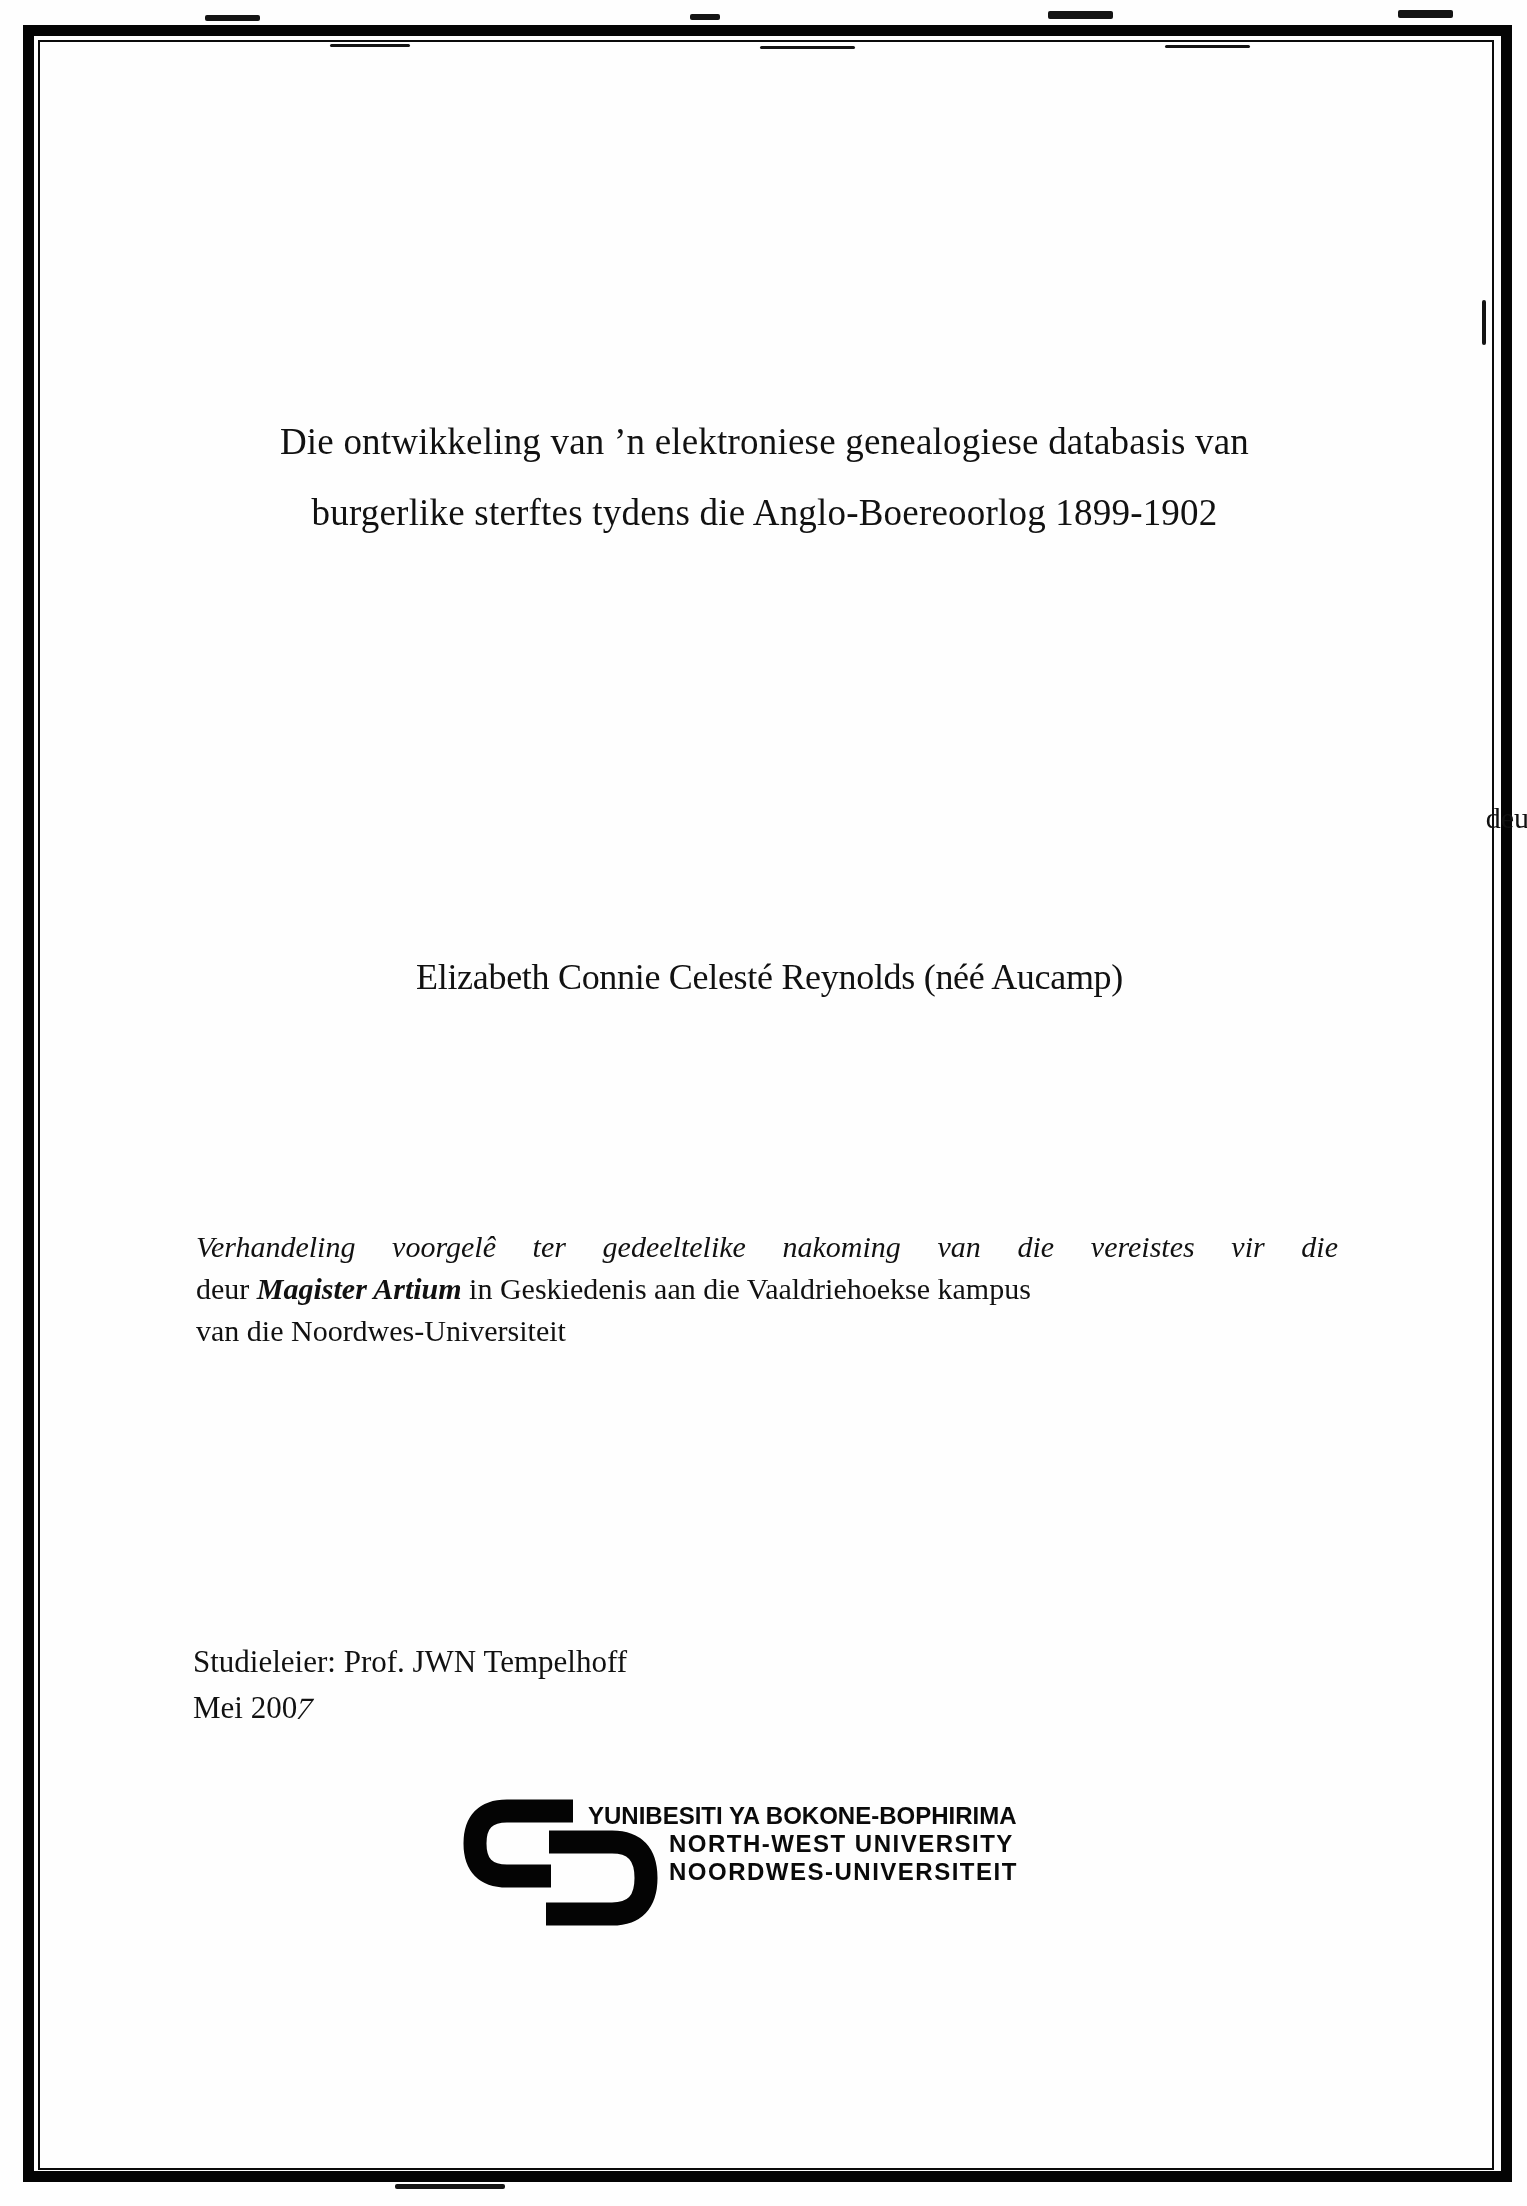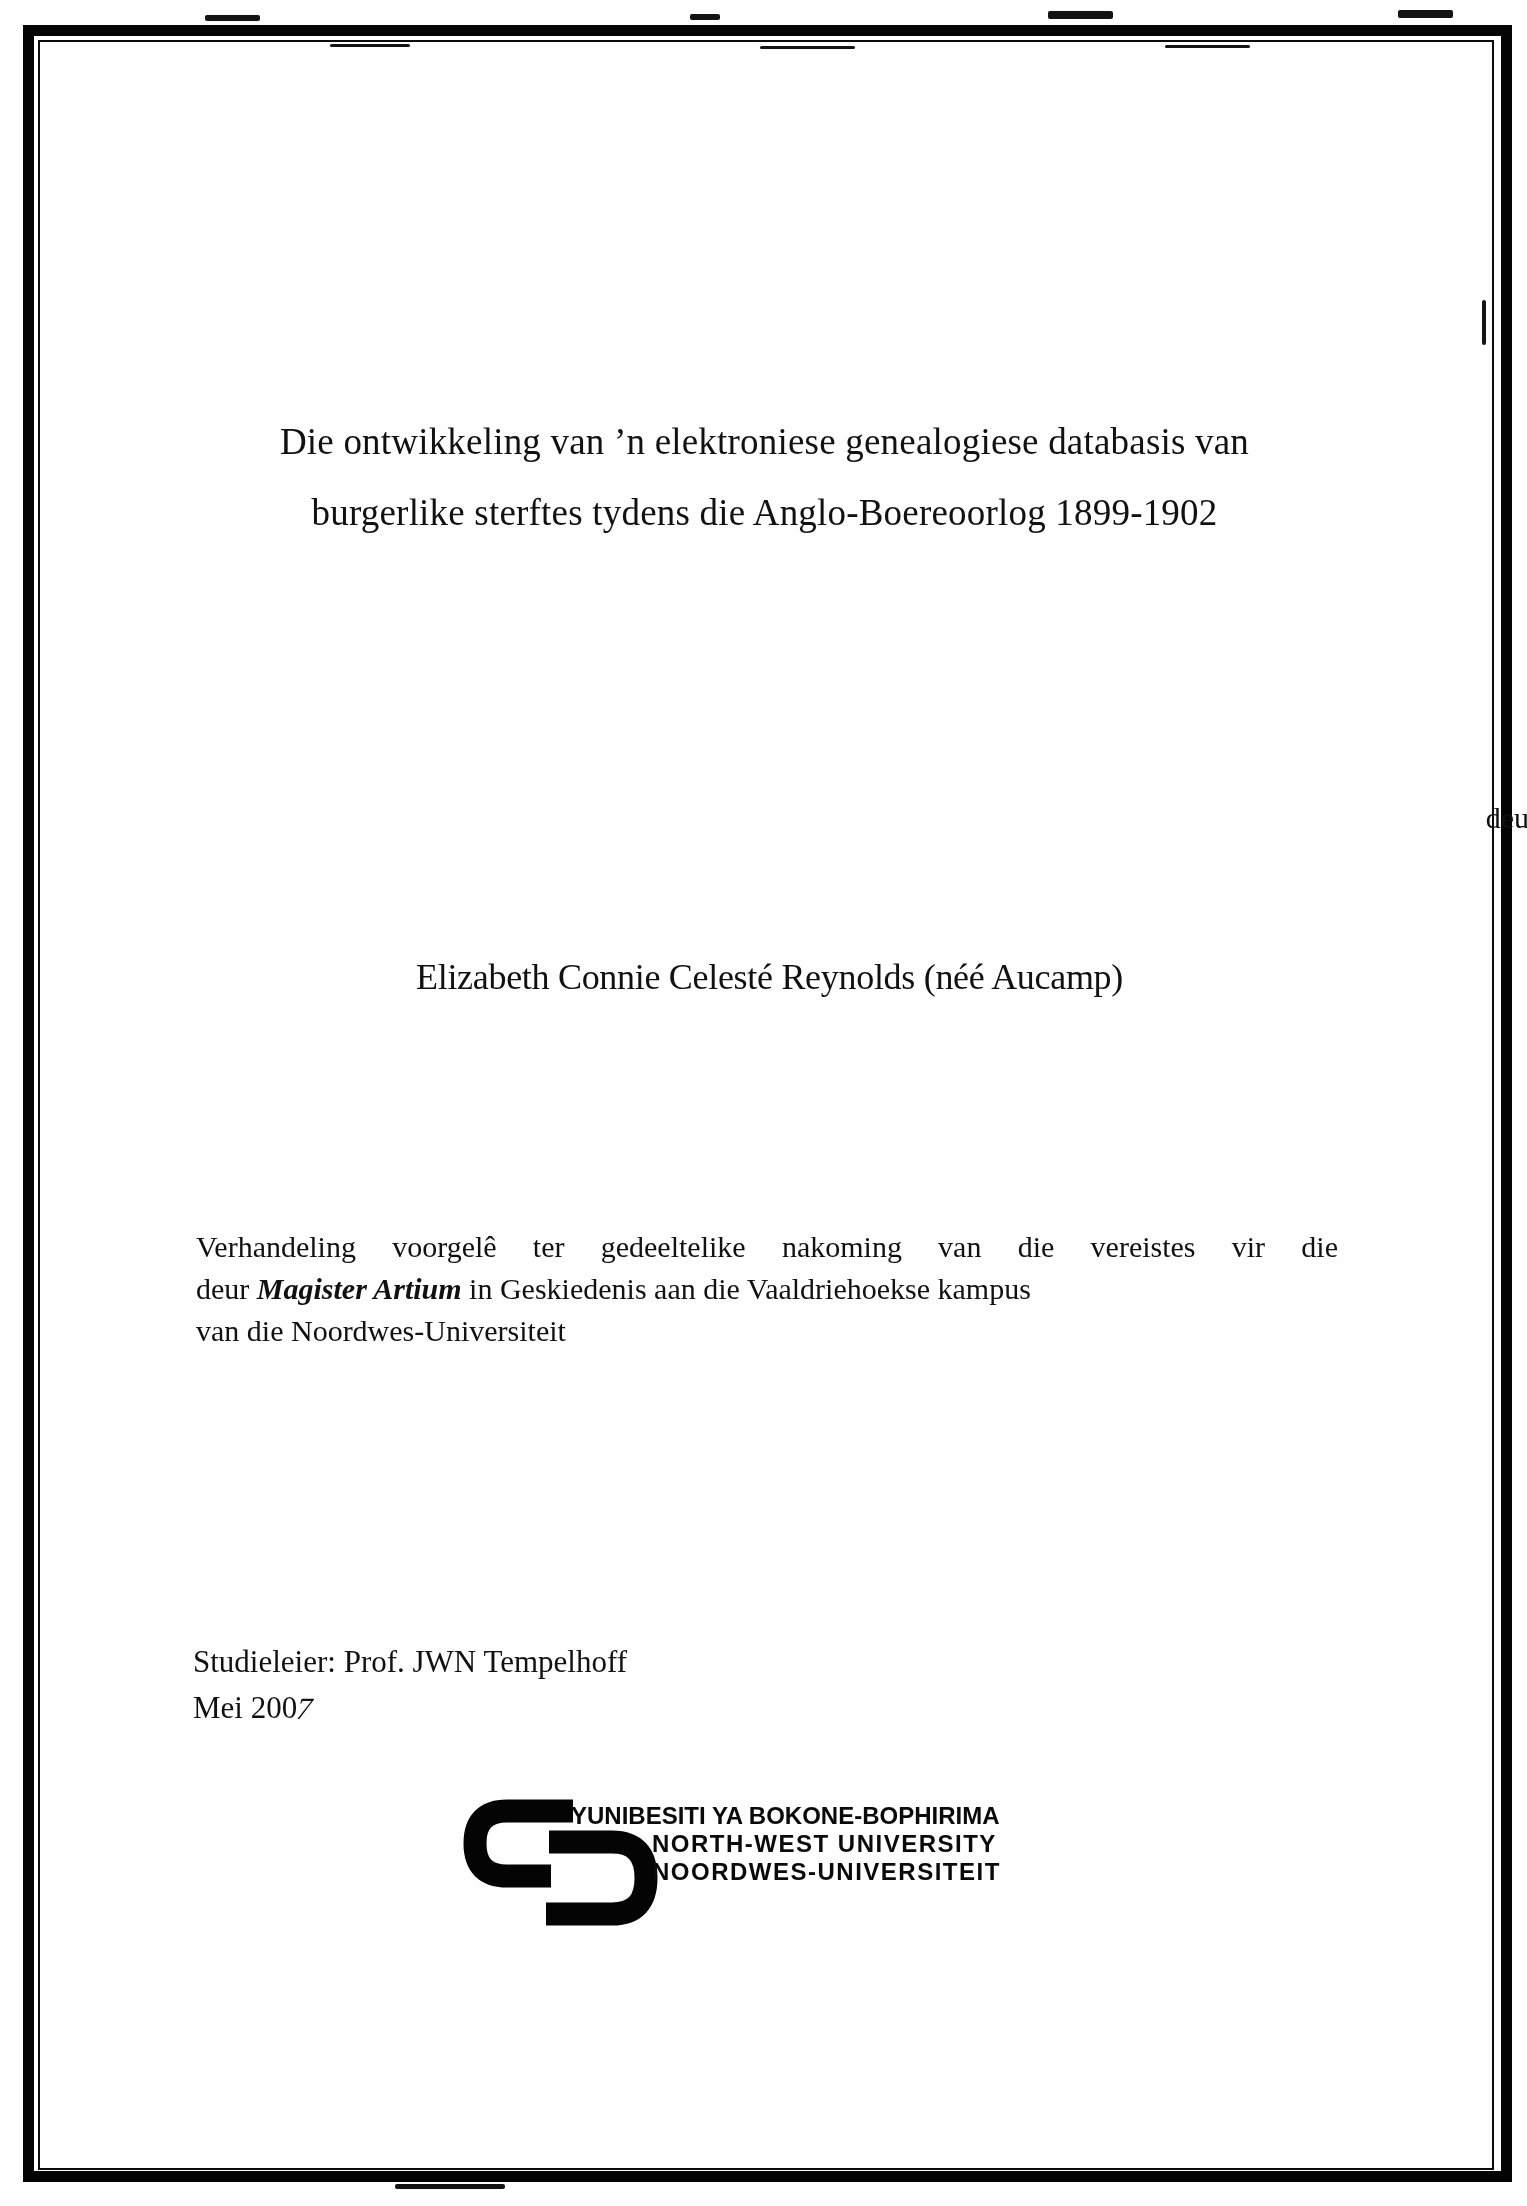--- a/index.html
+++ b/index.html
@@ -64,20 +64,21 @@
     position: absolute;
     left: 196px;
     width: 1142px;
     top: 1226px;
     font-size: 30px;
     line-height: 42px;
   }
   .degree-par .j-line {
     text-align: justify;
     text-align-last: justify;
+    font-style: italic;
   }
   .degree-par .italic { font-style: italic; font-weight: bold; }
   .supervisor-block {
     position: absolute;
     left: 193px;
     top: 1639px;
     font-size: 31px;
     line-height: 46px;
   }
   .seven {
@@ -91,21 +92,21 @@
     width: 640px;
     height: 140px;
   }
   .logo-mark {
     position: absolute;
     left: 0; top: 2px;
     width: 206px; height: 134px;
   }
   .logo-text {
     position: absolute;
-    left: 116px; top: 6px;
+    left: 133px; top: 6px;
     font-family: "Liberation Sans", sans-serif;
     font-weight: bold;
     font-size: 24px;
     line-height: 28px;
     color: #0a0a0a;
     white-space: nowrap;
   }
   .logo-text .indent {
     margin-left: 81px;
     letter-spacing: 1.5px;

